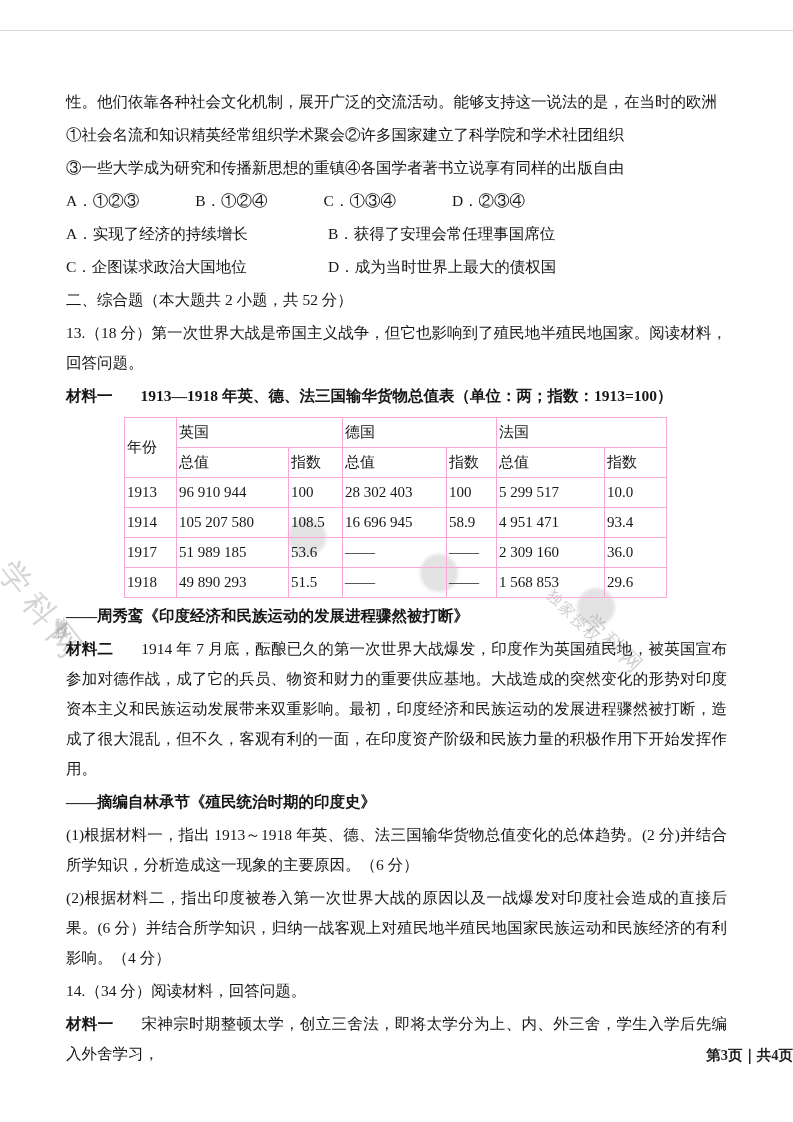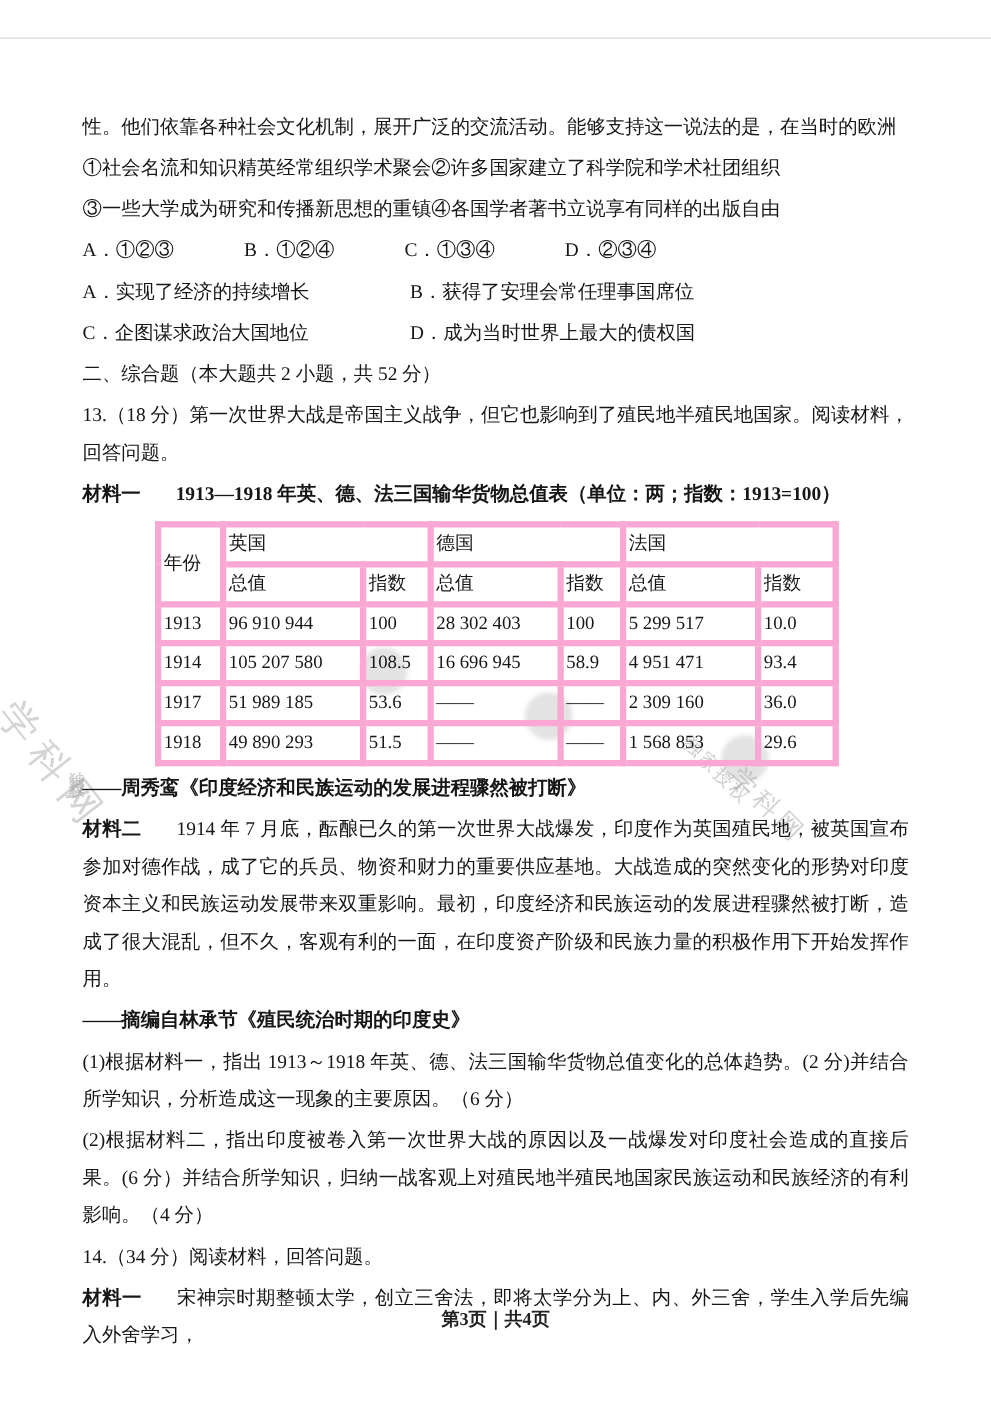--- a/index.html
+++ b/index.html
@@ -29,40 +29,40 @@
   .choices2 { display: flex; text-align: left; }
   .choices2 .c1 { width: 262px; flex: none; }
 
   table.data {
     border-collapse: collapse;
     margin: 6px 0 3px 58px;
     font-size: 15px;
     line-height: 1.25;
   }
   .data th, .data td {
-    border: 5px solid #f9a8d4;
+    border: 1px solid #f9a8d4;
     font-weight: normal;
     padding: 4px 2px;
     height: 30px;
     text-align: left;
     vertical-align: middle;
     white-space: nowrap;
     margin-top: 23px;
   }
   .data .yr { width: 52px; text-align: left; }
   .data .w-total-uk { width: 112px; }
   .data .w-idx-uk { width: 54px; }
   .data .w-total-de { width: 104px; }
   .data .w-idx-de { width: 50px; }
   .data .w-total-fr { width: 108px; }
   .data .w-idx-fr { width: 62px; }
 
   .footer {
     position: absolute; top: 1046px; left: 0;
-    width: 793px; text-align: center;
+    width: 793px; text-align: right;
     font-size: 14.5px; font-weight: bold;
     color: #222;
   }
 
   
   .wm { position: absolute; pointer-events: none; color: #8f8f8f;
         font-family: "Liberation Sans", "DejaVu Sans", sans-serif; }
   .wm-left-main { left: 22px; top: 552px; font-size: 32px; letter-spacing: 8px;
         opacity: .38; transform: rotate(52deg); transform-origin: left top; }
   .wm-left-sub  { left: 52px; top: 606px; font-size: 13px; opacity: .5;

